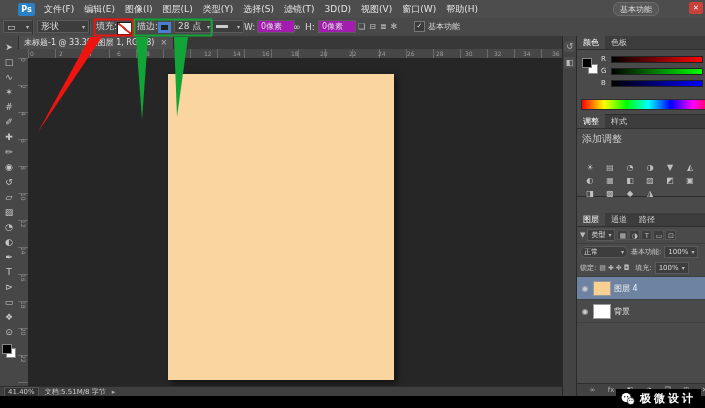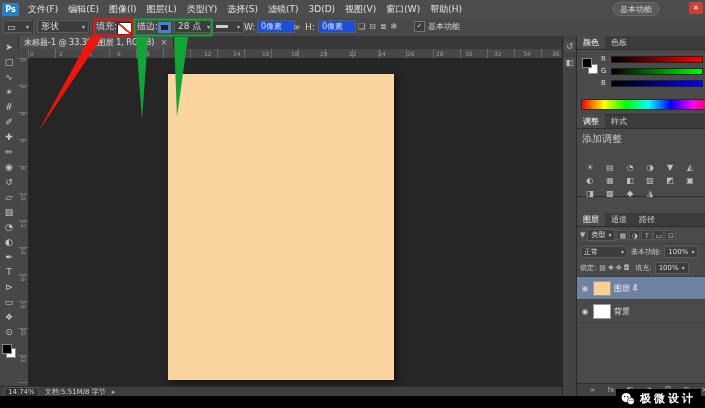--- a/index.html
+++ b/index.html
@@ -3,35 +3,35 @@
 <meta charset="utf-8">
 <style>
   html,body{margin:0;padding:0;background:#222;}
   .app{position:relative;width:705px;height:408px;background:#4c4c4c;overflow:hidden;
        font-family:"DejaVu Sans",sans-serif;color:#ddd;-webkit-font-smoothing:antialiased;}
 
   
   .menubar{position:absolute;left:0;top:0;right:0;height:18px;background:#4d4d4d;
            border-bottom:1px solid #333;display:flex;align-items:center;font-size:9px;}
   .ps-logo{width:17px;height:13px;background:#2a80c4;color:#fff;font-size:8px;font-weight:bold;
-           display:flex;align-items:center;justify-content:center;border-radius:2px;margin:0 4px 0 2px;}
+           display:flex;align-items:center;justify-content:center;border-radius:2px;margin:0 4px 0 18px;}
   .menu-items{display:flex;align-items:center;}
   .menu-item{padding:0 5px;color:#e3e3e3;white-space:nowrap;}
   .workspace-btn{position:absolute;right:46px;top:2px;height:12px;padding:0 6px;background:#585858;
            border:1px solid #6a6a6a;border-radius:6px;font-size:8px;display:flex;align-items:center;color:#ddd;}
   .close-btn{position:absolute;right:2px;top:2px;width:14px;height:12px;background:#c9413a;color:#fff;
            font-size:7px;display:flex;align-items:center;justify-content:center;border-radius:2px;}
 
   
   .optionsbar{position:absolute;left:0;top:18px;right:0;height:18px;background:#494949;
               border-bottom:1px solid #2a2a2a;font-size:9px;}
   .ob{position:absolute;top:2px;height:13px;display:flex;align-items:center;gap:2px;}
   .ob.box{background:#3d3d3d;border:1px solid #5c5c5c;border-radius:1px;padding:0 3px;
           justify-content:space-between;height:11px;}
-  .ob.value-box{background:#1d4ed8;border:1px solid #5c5c5c;padding:0 3px;font-size:8px;height:11px;}
+  .ob.value-box{background:#a21caf;border:1px solid #5c5c5c;padding:0 3px;font-size:8px;height:11px;}
   .ob.divider{width:1px;height:14px;background:#333;border-right:1px solid #575757;}
   .ob.label{color:#d8d8d8;}
   .caret{font-size:6px;color:#bbb;}
   .fill-swatch{top:4px;width:13px;height:11px;border:1px solid #1e1e1e;
        background:linear-gradient(to top right,#fff 43%,#d93025 45%,#d93025 55%,#fff 57%);}
   .stroke-swatch{top:4px;width:13px;height:11px;border:3px solid #4a7fd0;background:#222;box-sizing:border-box;}
   .line-preview{width:12px;height:3px;background:#ccc;display:inline-block;}
   .ops{gap:4px;}
   .op-icon{font-size:8px;color:#c5c5c5;}
   .align{gap:3px;font-size:8px;color:#d8d8d8;}
@@ -280,21 +280,21 @@
       <span>16</span>
       <span>18</span>
       <span>20</span>
       <span>22</span>
     </div>
   <div class="viewport">
     <div class="document" style="background: rgb(251, 213, 160);"></div>
   </div>
 
   <div class="statusbar">
-    <div class="zoom-field">14.74%</div>
+    <div class="zoom-field">41.40%</div>
     <span>文档:5.51M/8 字节</span>
     <span class="status-arrow">▸</span>
   </div>
 
   <div class="dockstrip">
 
   <div class="dock-icon">↺</div>
       <div class="dock-icon">◧</div>
     </div>
 

